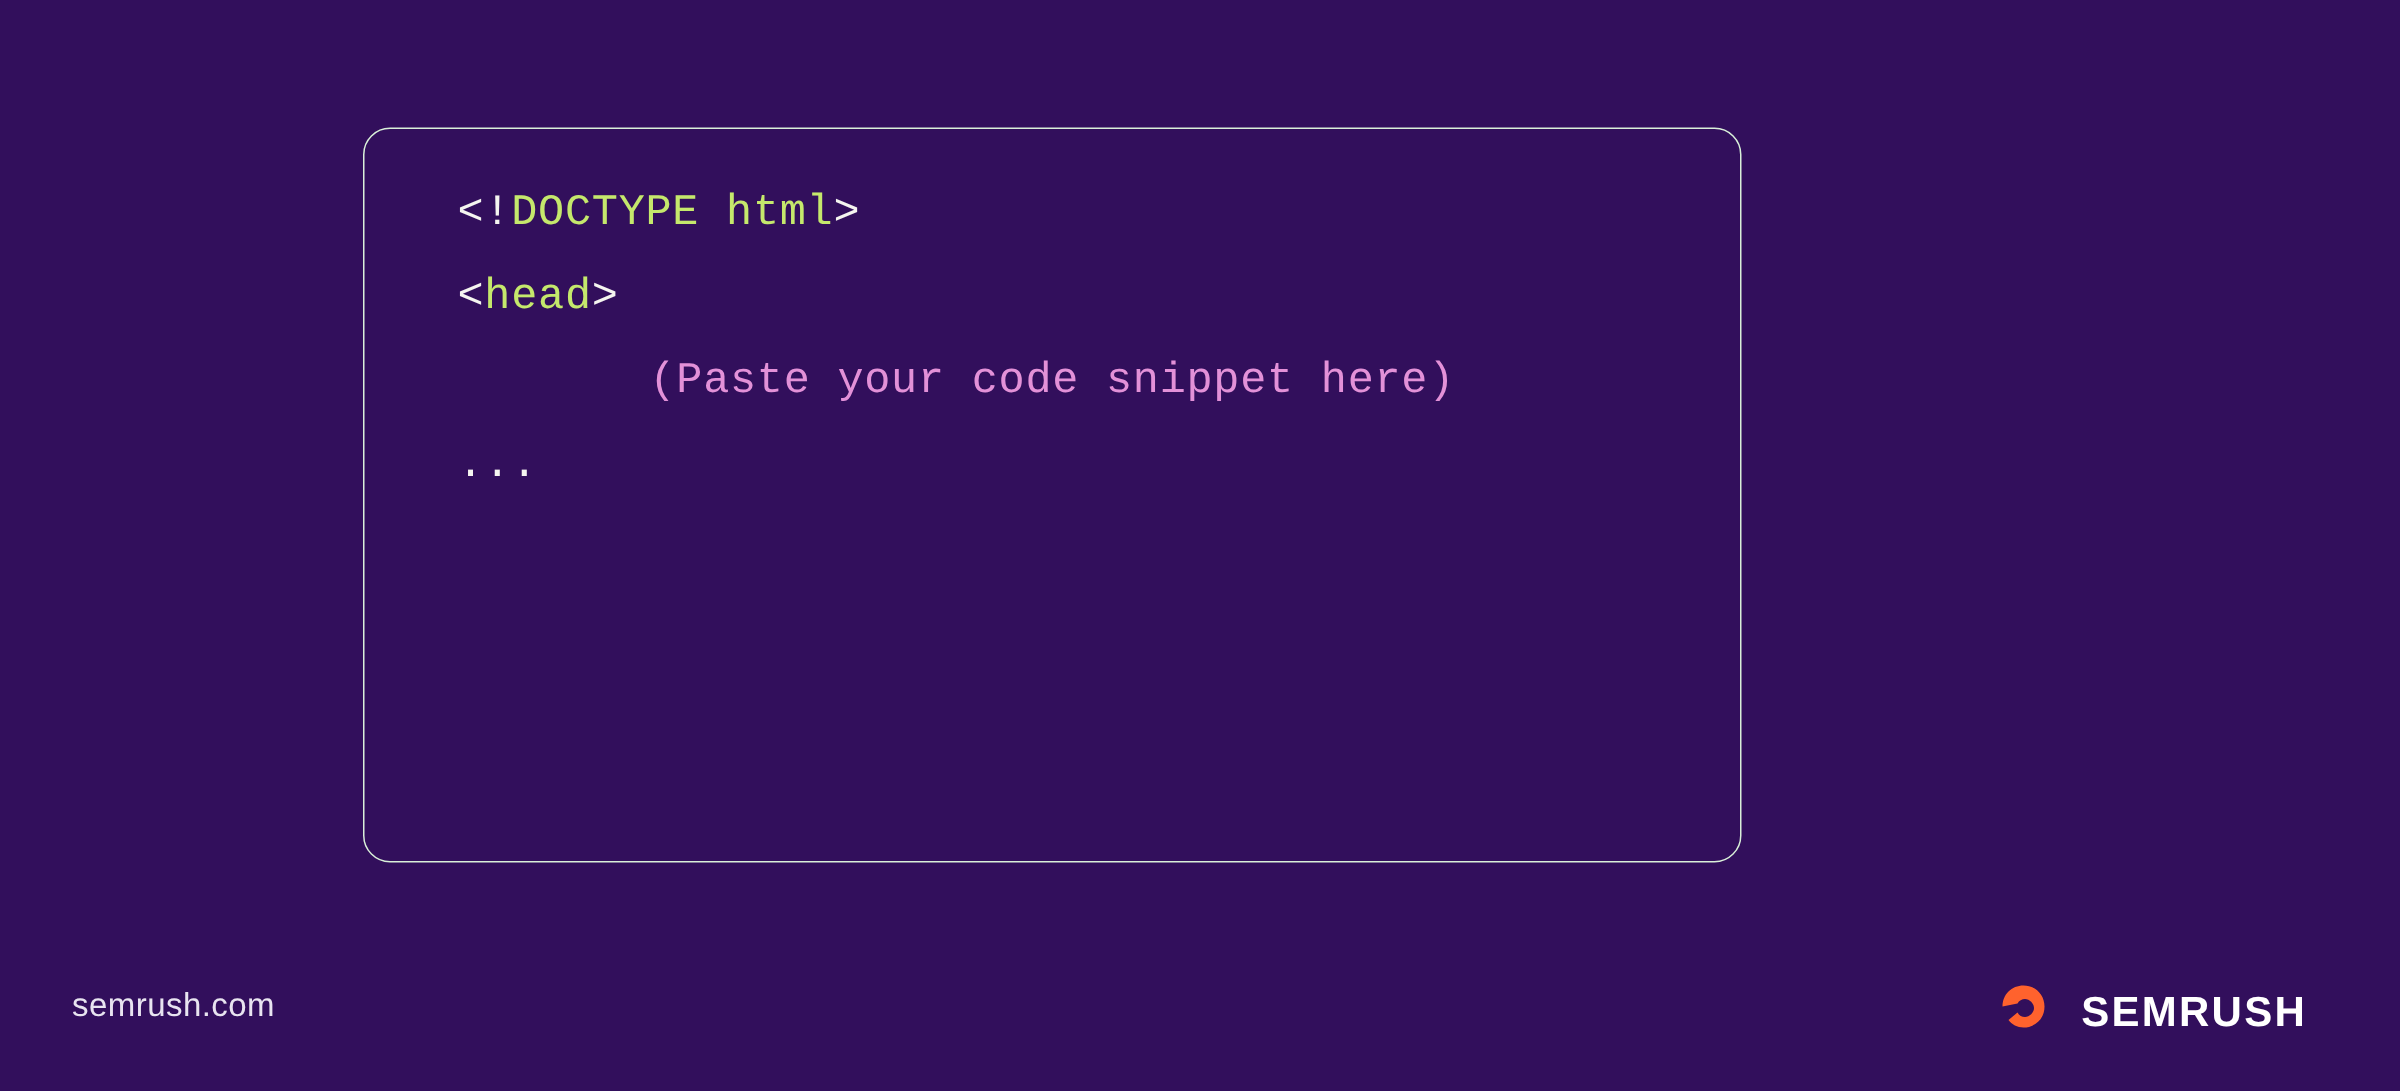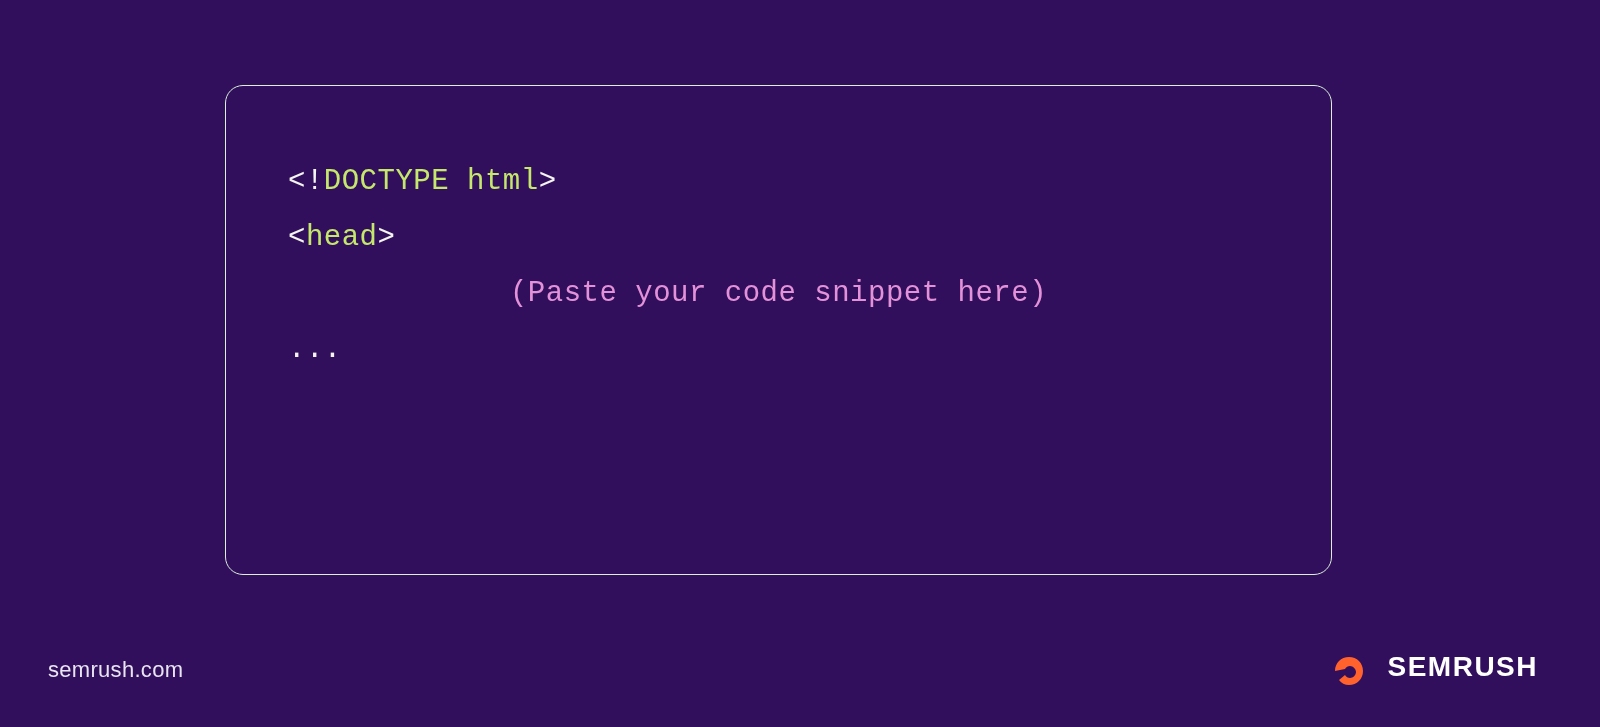--- a/index.html
+++ b/index.html
@@ -6,27 +6,27 @@
 body {
   width: 1600px;
   height: 727px;
   background: #320F5C;
   font-family: 'Consolas', 'Monaco', 'Courier New', monospace;
   position: relative;
   overflow: hidden;
 }
 .code-box {
   position: absolute;
-  left: 225px;
+  left: 242px;
   top: 85px;
-  width: 1107px;
+  width: 919px;
   height: 490px;
   border: 1.5px solid #d9f0d9;
   border-radius: 18px;
-  padding: 68px 62px;
+  padding: 28px 62px;
 }
 .code-line {
   font-size: 29px;
   line-height: 56px;
   letter-spacing: 0.5px;
   white-space: pre;
 }
 .c-green { color: #C5E86C; }
 .c-white { color: #F5F5F0; }
 .c-pink { color: #E391D8; text-align: center; }
@@ -37,21 +37,21 @@
   color: #E8E4F0;
   font-family: -apple-system, BlinkMacSystemFont, 'Segoe UI', Arial, sans-serif;
   font-size: 22px;
   letter-spacing: 0.3px;
 }
 .logo-wrap {
   position: absolute;
   right: 62px;
   bottom: 36px;
   display: flex;
-  align-items: flex-start;
+  align-items: flex-end;
   gap: 20px;
 }
 .logo-icon {
   width: 40px;
   height: 40px;
   display: flex;
   align-items: center;
   justify-content: center;
 }
 .logo-text {

